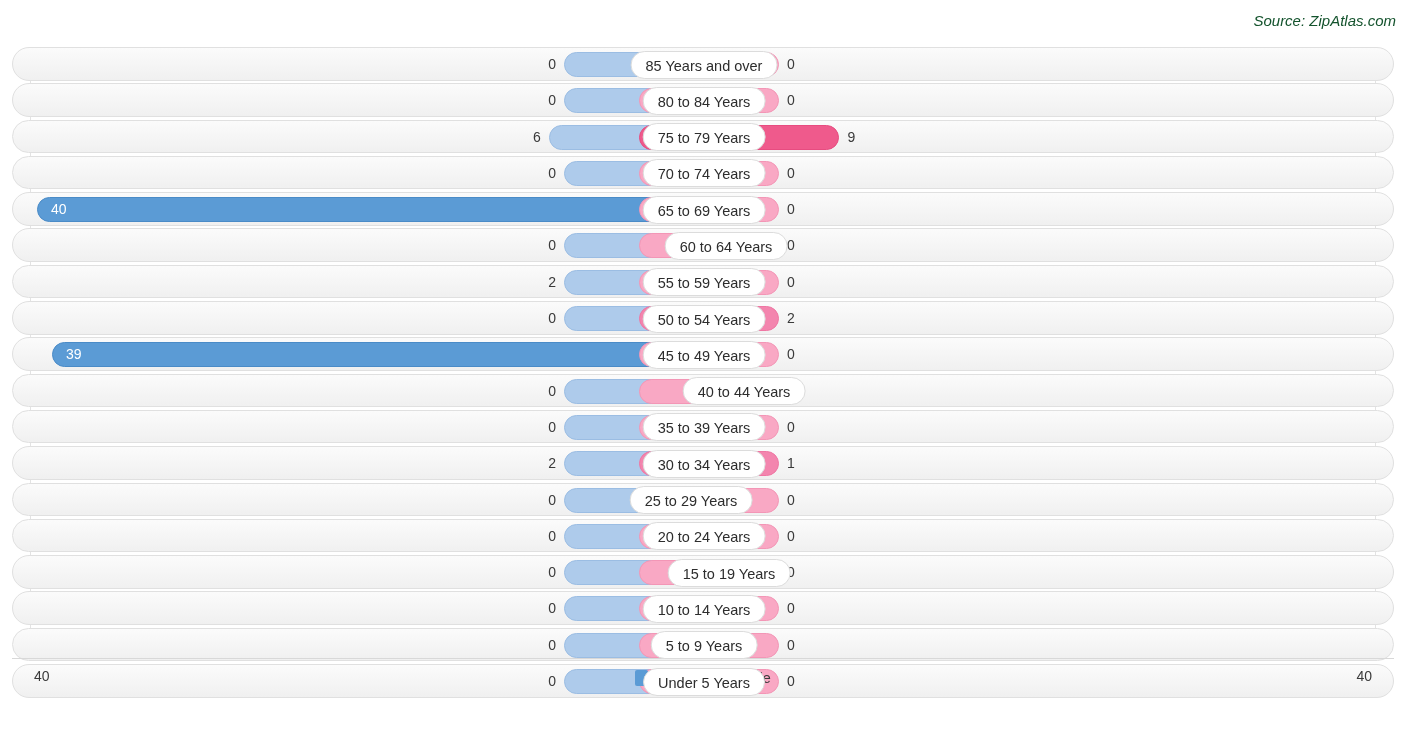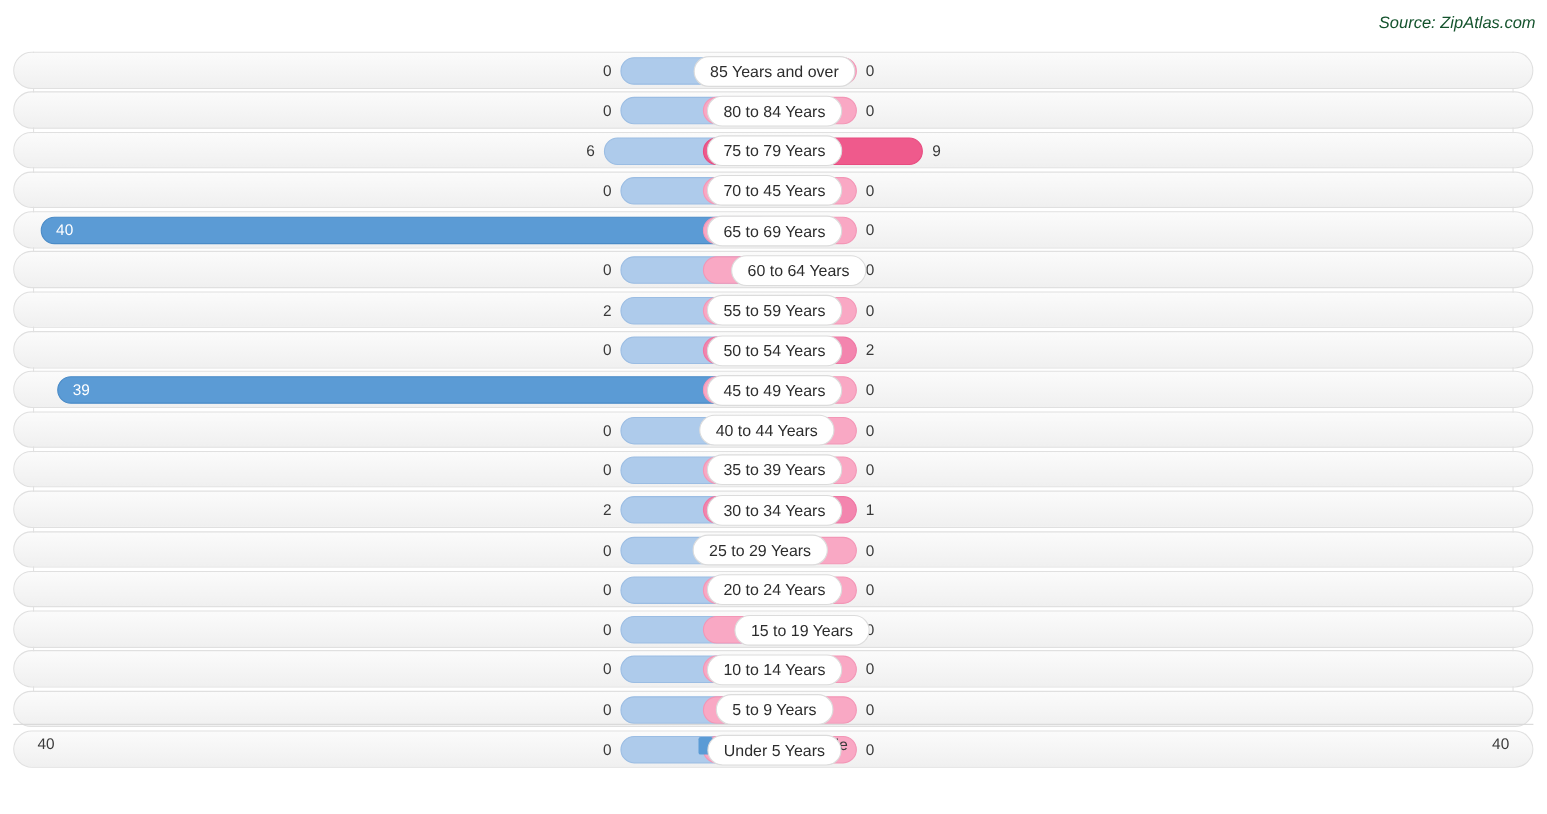--- a/index.html
+++ b/index.html
@@ -228,21 +228,21 @@
           <div class="val female-out" style="left: 834.45px;">9</div>
           <div class="age-label" style="left: 691px;">75 to 79 Years</div>
         </div>
       </div>
       <div class="row">
         <div class="row-track">
           <div class="bar male" style="left: 551px; width: 140px;"></div>
           <div class="bar female" style="left: 626px; width: 140px;"></div>
           <div class="val male-out" style="left: 491px; width: 52px;">0</div>
           <div class="val female-out" style="left: 774px;">0</div>
-          <div class="age-label" style="left: 691px;">70 to 45 Years</div>
+          <div class="age-label" style="left: 691px;">70 to 74 Years</div>
         </div>
       </div>
       <div class="row">
         <div class="row-track">
           <div class="bar male strong" style="left: 24px; width: 667px;"></div>
           <div class="bar female" style="left: 626px; width: 140px;"></div>
           <div class="val inside" style="left: 38px;">40</div>
           <div class="val female-out" style="left: 774px;">0</div>
           <div class="age-label" style="left: 691px;">65 to 69 Years</div>
         </div>
@@ -282,21 +282,21 @@
           <div class="val female-out" style="left: 774px;">0</div>
           <div class="age-label" style="left: 691px;">45 to 49 Years</div>
         </div>
       </div>
       <div class="row">
         <div class="row-track">
           <div class="bar male" style="left: 551px; width: 140px;"></div>
           <div class="bar female" style="left: 626px; width: 140px;"></div>
           <div class="val male-out" style="left: 491px; width: 52px;">0</div>
           <div class="val female-out" style="left: 774px;">0</div>
-          <div class="age-label" style="left: 684px;">40 to 44 Years</div>
+          <div class="age-label" style="left: 731px;">40 to 44 Years</div>
         </div>
       </div>
       <div class="row">
         <div class="row-track">
           <div class="bar male" style="left: 551px; width: 140px;"></div>
           <div class="bar female" style="left: 626px; width: 140px;"></div>
           <div class="val male-out" style="left: 491px; width: 52px;">0</div>
           <div class="val female-out" style="left: 774px;">0</div>
           <div class="age-label" style="left: 691px;">35 to 39 Years</div>
         </div>

